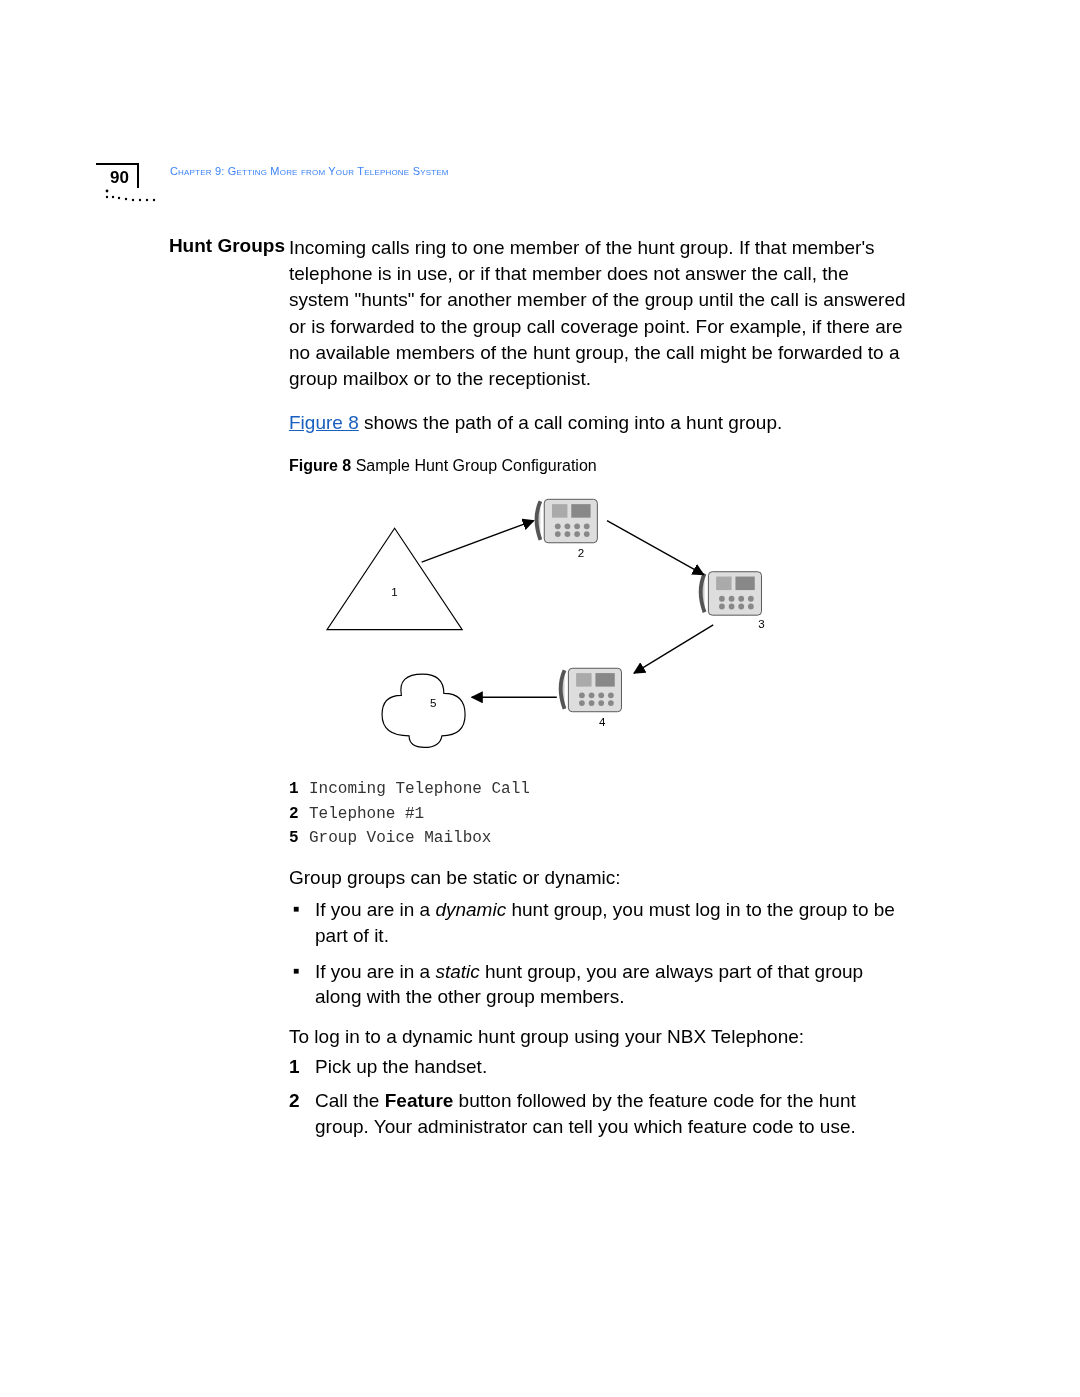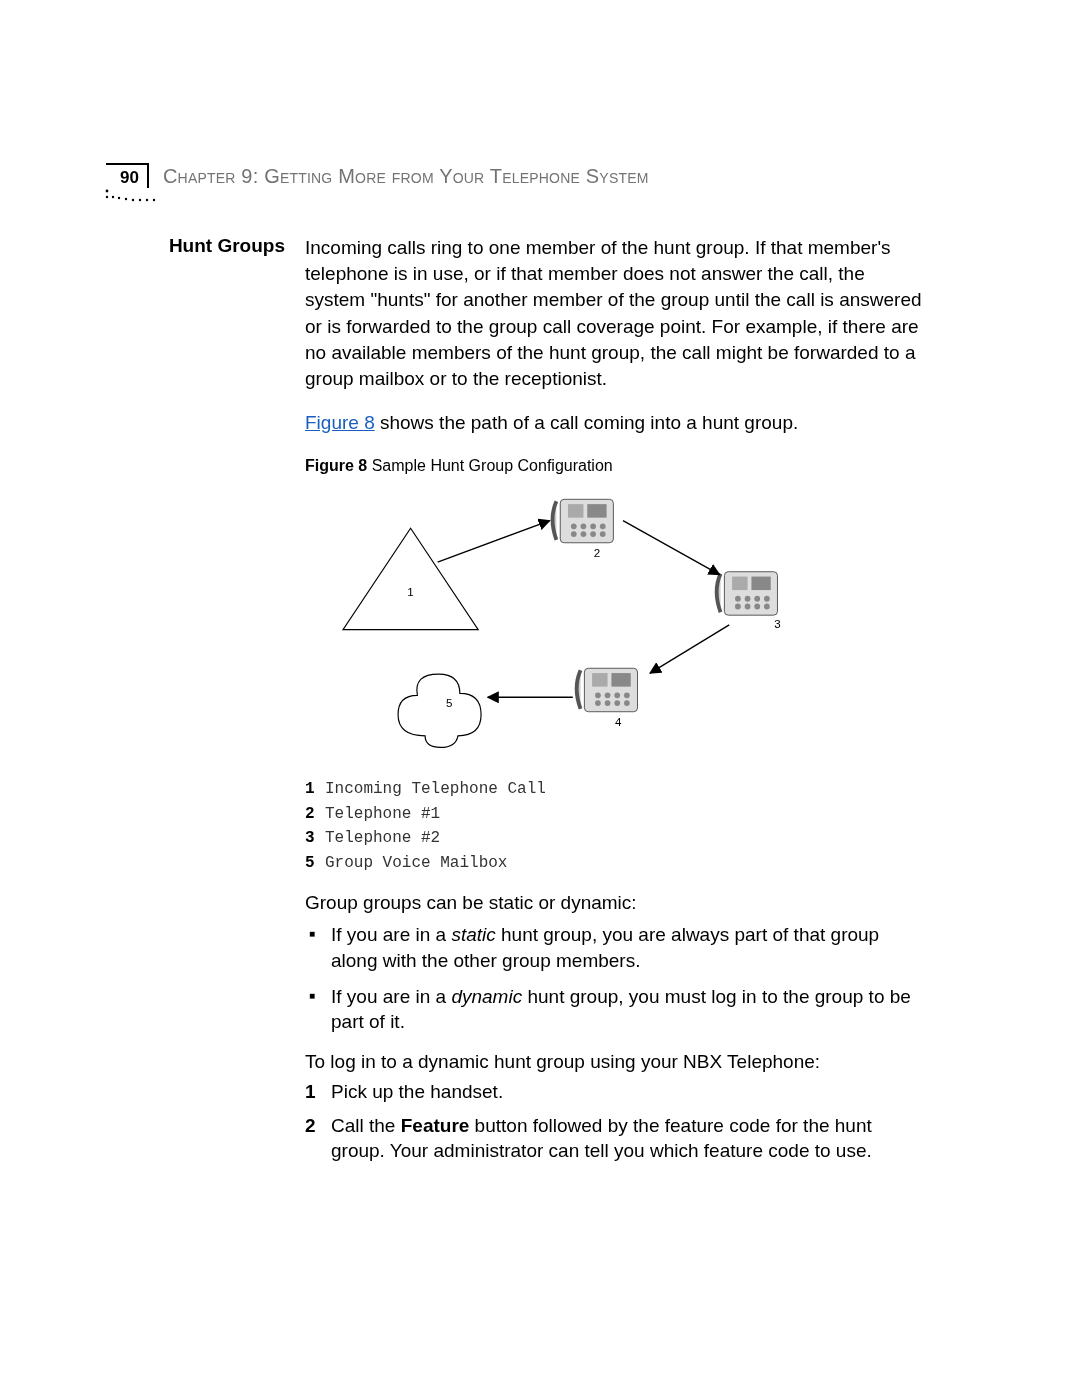--- a/index.html
+++ b/index.html
@@ -13,56 +13,57 @@
     position: relative;
   }
   .page {
     position: relative;
     width: 1080px;
     height: 1397px;
   }
   .header-row {
     position: absolute;
     top: 163px;
-    left: 106px;
+    left: 96px;
     width: 820px;
     display: flex;
     align-items: flex-start;
+    gap: 17px;
   }
   .page-number-box {
     border-top: 2px solid #000;
     border-right: 2px solid #000;
     padding: 4px 8px 2px 14px;
     font-weight: bold;
     font-size: 17px;
     margin-right: 14px;
     line-height: 1;
   }
   .chapter-header {
-    font-size: 20px;
+    font-size: 11px;
     font-variant: small-caps;
     letter-spacing: 0.2px;
     padding-top: 2px;
-    color: #737373;
+    color: #3b82f6;
   }
   .dots {
     position: absolute;
     top: 188px;
     left: 104px;
     width: 60px;
     height: 20px;
   }
   .content-grid {
     position: absolute;
     top: 235px;
     left: 110px;
     width: 815px;
     display: grid;
     grid-template-columns: 175px 620px;
-    column-gap: 20px;
+    column-gap: 4px;
   }
   .sidebar-label {
     text-align: right;
     font-weight: bold;
     font-size: 19px;
     padding-top: 0;
   }
   .main-col {
     font-size: 19px;
     line-height: 1.38;
@@ -241,32 +242,31 @@
 
         <line x1="128" y1="85" x2="244" y2="42" stroke="#000" stroke-width="1.4" marker-end="url(#arr)"></line>
         <line x1="320" y1="42" x2="420" y2="98" stroke="#000" stroke-width="1.4" marker-end="url(#arr)"></line>
         <line x1="430" y1="150" x2="348" y2="200" stroke="#000" stroke-width="1.4" marker-end="url(#arr)"></line>
         <line x1="268" y1="225" x2="180" y2="225" stroke="#000" stroke-width="1.4" marker-end="url(#arr)"></line>
       </svg>
 
       <ul class="legend-list">
         <li><span class="n">1</span><span>Incoming Telephone Call</span></li>
         <li><span class="n">2</span><span>Telephone #1</span></li>
-        <li><span class="n">3</span><span>Telephone #2</span></li>
         <li><span class="n">5</span><span>Group Voice Mailbox</span></li>
       </ul>
 
       <div class="para" style="margin-bottom:6px">Group groups can be static or dynamic:</div>
 
       <ul class="bullets">
         <li>
+          <span>If you are in a </span><i>dynamic</i><span> hunt group, you must log in to the group to be part of it.</span>
+        </li>
+        <li>
           <span>If you are in a </span><i>static</i><span> hunt group, you are always part of that group along with the other group members.</span>
-        </li>
-        <li>
-          <span>If you are in a </span><i>dynamic</i><span> hunt group, you must log in to the group to be part of it.</span>
         </li>
       </ul>
 
       <div class="para" style="margin-bottom:2px">To log in to a dynamic hunt group using your NBX Telephone:</div>
 
       <ol class="steps">
         <li>
           <span class="sn">1</span><span>Pick up the handset.</span>
         </li>
         <li>

